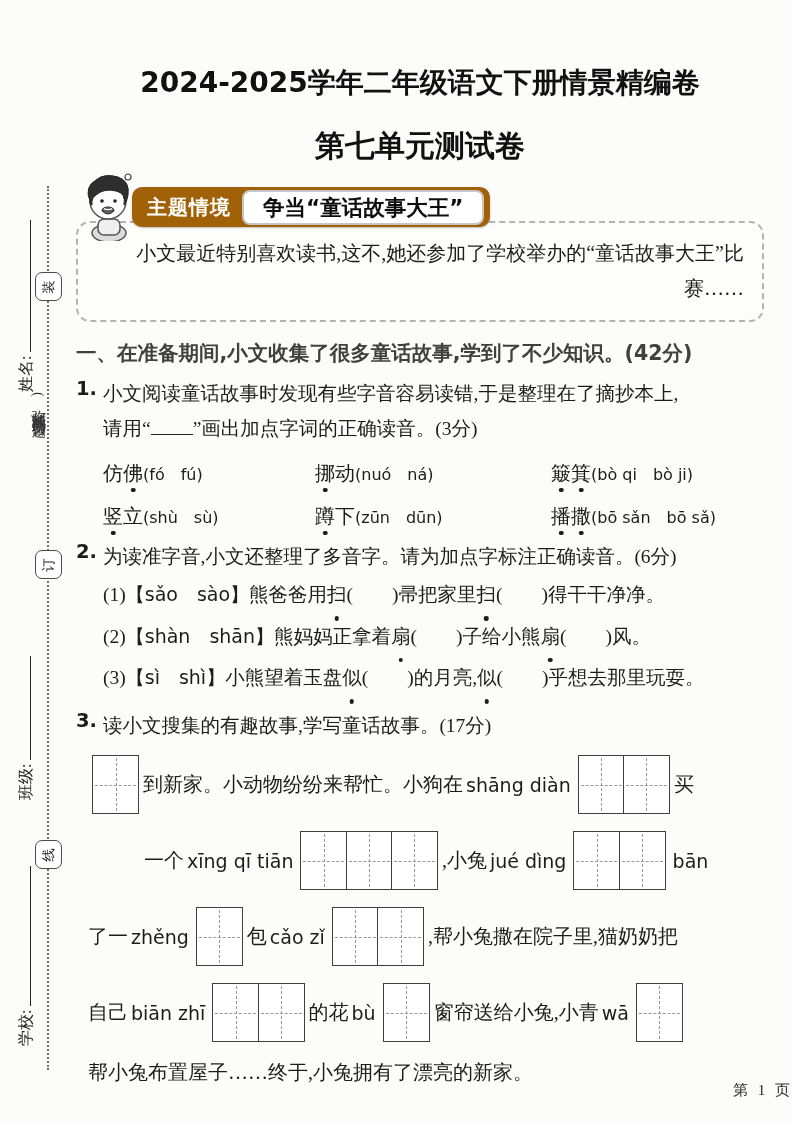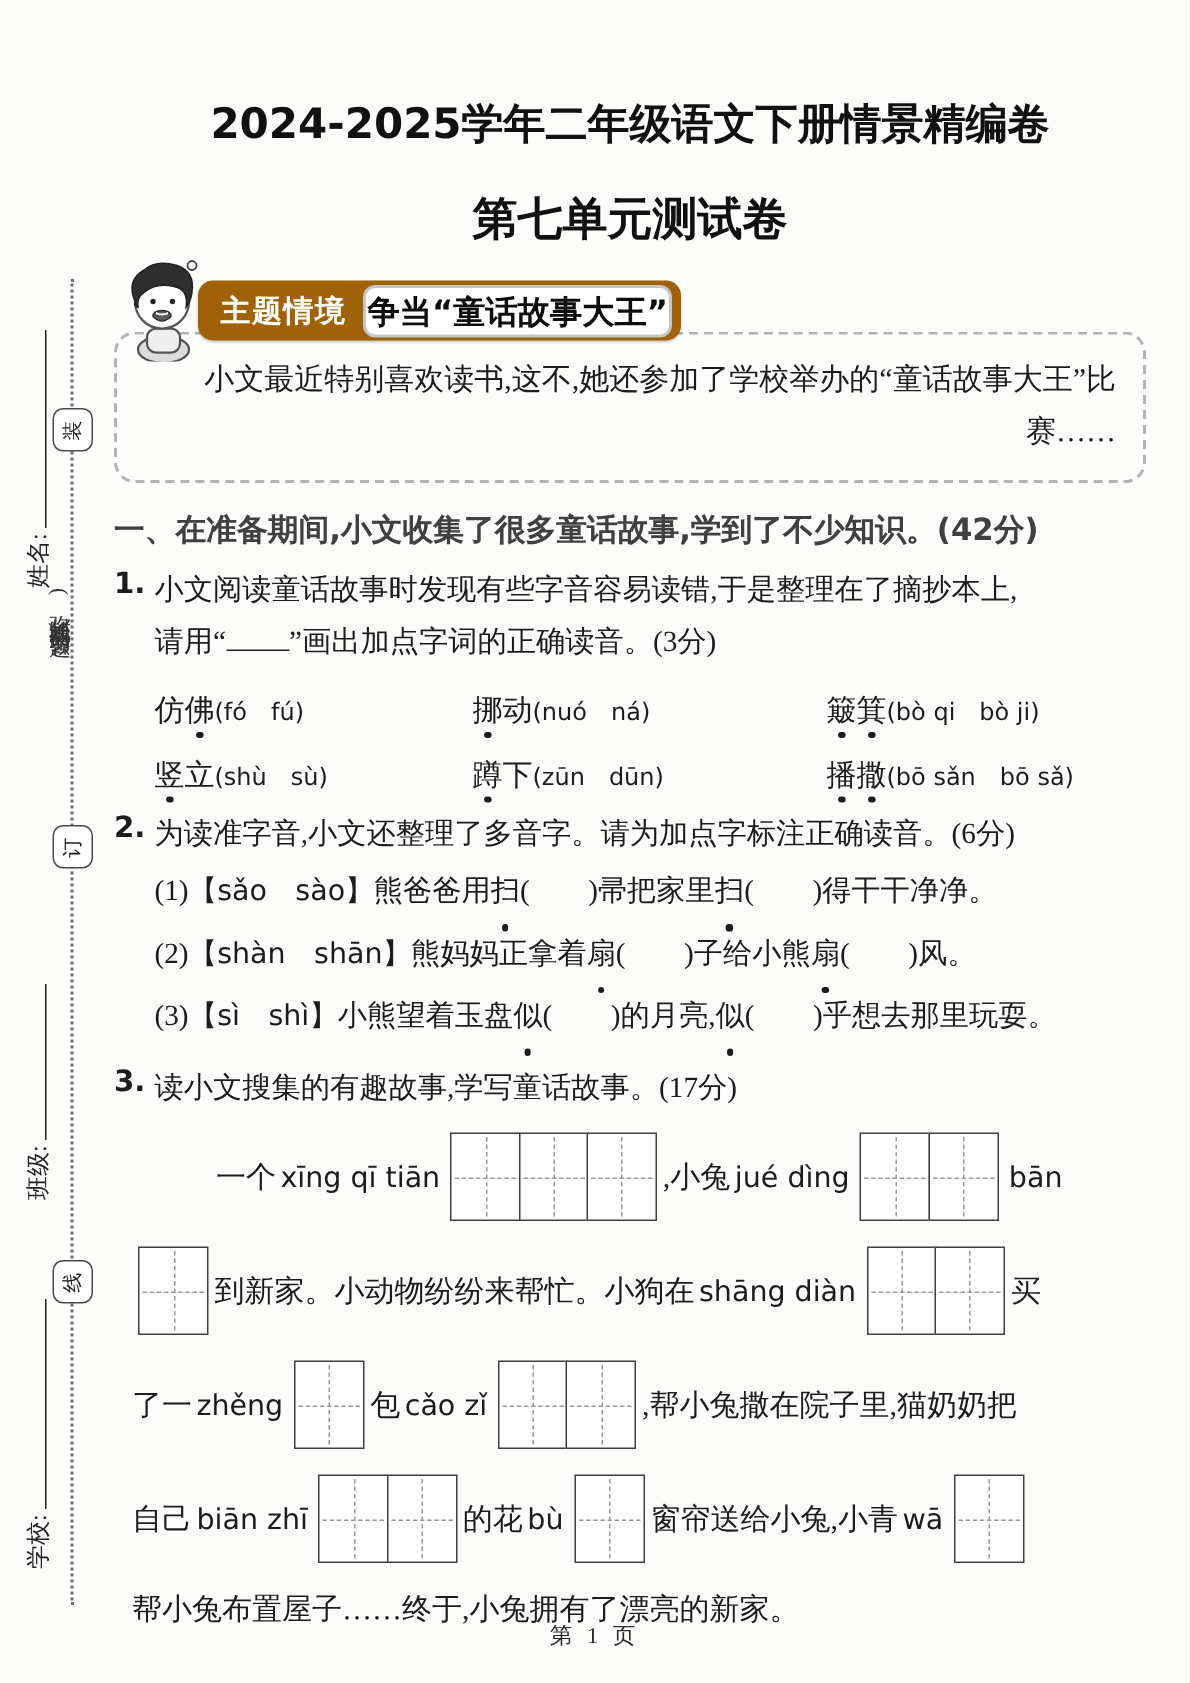--- a/index.html
+++ b/index.html
@@ -31,21 +31,21 @@
 
   
   .banner{position:relative;height:58px;margin-top:8px;z-index:3;}
   .avatar{position:absolute;left:0;top:-4px;width:64px;height:70px;}
   .badge-bar{position:absolute;left:56px;top:12px;height:40px;background:#a16207;
              border-radius:10px;display:flex;align-items:center;padding:0 6px 0 15px;
              box-shadow:0 1px 2px rgba(0,0,0,.25);}
   .badge-label{color:#fff;font-family:"DejaVu Sans",sans-serif;font-weight:bold;
                font-size:20px;margin-right:11px;letter-spacing:1px;}
   .badge-title{background:#fff;border:2px solid #c6c6c6;border-radius:8px;
-               padding:1px 1px;font-family:"DejaVu Sans",sans-serif;font-weight:bold;
+               padding:1px 19px;font-family:"DejaVu Sans",sans-serif;font-weight:bold;
                font-size:21.5px;color:#0d0d0d;white-space:nowrap;}
 
   .intro-box{border:2px dashed #b3b3b3;border-radius:14px;margin-top:-12px;
              padding:13px 18px 14px;font-size:20px;line-height:35px;background:#fdfdfc;}
   .intro-box p{margin:0;text-indent:2em;text-align:right;}
 
   .sec-heading{font-family:"DejaVu Sans",sans-serif;font-weight:bold;
                font-size:20.5px;margin-top:17px;color:#404040;}
 
   .question{margin-top:9px;position:relative;padding-left:27px;}
@@ -75,21 +75,21 @@
   .q3-line .py{font-family:"DejaVu Sans",sans-serif;font-size:19px;margin:0 3px;white-space:nowrap;}
   .q3-line .cn{white-space:nowrap;}
   .tian{display:flex;margin:0 4px;}
   .tian .cell{width:45px;height:57px;border:1.8px solid #3f3f3f;position:relative;background:#fff;}
   .tian .cell + .cell{margin-left:-1.8px;}
   .tian .cell::before{content:"";position:absolute;left:50%;top:2px;bottom:2px;
                       border-left:1px dashed #9a9a9a;}
   .tian .cell::after{content:"";position:absolute;top:50%;left:2px;right:2px;
                      border-top:1px dashed #9a9a9a;}
 
-  .footer{position:absolute;bottom:22px;left:0;width:100%;text-align:center;
+  .footer{position:absolute;bottom:22px;left:0;width:100%;text-align:right;
           font-size:15px;letter-spacing:3px;color:#2a2a2a;}
 </style>
 </head>
 <body>
 
 <div class="page">
 
   <div class="seal-line"></div>
 
   <div class="v-field" style="top:392px;">
@@ -169,49 +169,49 @@
           <div class="q2-sub"><span>(2)</span><span class="bracket">【shàn　shān】</span><span>熊妈妈正拿着</span><span class="dot-char">扇</span><span>(　　)子给小熊</span><span class="dot-char">扇</span><span>(　　)风。</span></div>
           <div class="q2-sub"><span>(3)</span><span class="bracket">【sì　shì】</span><span>小熊望着玉盘</span><span class="dot-char">似</span><span>(　　)的月亮,</span><span class="dot-char">似</span><span>(　　)乎想去那里玩耍。</span></div>
         </div>
     </div>
 
     <div class="question">
       <span class="q-no">3.</span>
       <div class="q-text">读小文搜集的有趣故事,学写童话故事。(17分)</div>
     </div>
     <div class="q3-lines" id="q3-lines">
+        <div class="q3-line">
+          <div class="tian">
+            <div class="cell"></div>
+          </div>
+          <span class="cn">到新家。小动物纷纷来帮忙。小狗在</span>
+          <span class="py">shāng diàn</span>
+          <div class="tian">
+            <div class="cell"></div>
+            <div class="cell"></div>
+          </div>
+          <span class="cn">买</span>
+        </div>
         <div class="q3-line indent">
           <span class="cn">一个</span>
           <span class="py">xīng qī tiān</span>
           <div class="tian">
             <div class="cell"></div>
             <div class="cell"></div>
             <div class="cell"></div>
           </div>
           <span class="cn">,小兔</span>
           <span class="py">jué dìng</span>
           <div class="tian">
             <div class="cell"></div>
             <div class="cell"></div>
           </div>
           <span class="py">bān</span>
         </div>
         <div class="q3-line">
-          <div class="tian">
-            <div class="cell"></div>
-          </div>
-          <span class="cn">到新家。小动物纷纷来帮忙。小狗在</span>
-          <span class="py">shāng diàn</span>
-          <div class="tian">
-            <div class="cell"></div>
-            <div class="cell"></div>
-          </div>
-          <span class="cn">买</span>
-        </div>
-        <div class="q3-line">
           <span class="cn">了一</span>
           <span class="py">zhěng</span>
           <div class="tian">
             <div class="cell"></div>
           </div>
           <span class="cn">包</span>
           <span class="py">cǎo zǐ</span>
           <div class="tian">
             <div class="cell"></div>
             <div class="cell"></div>

